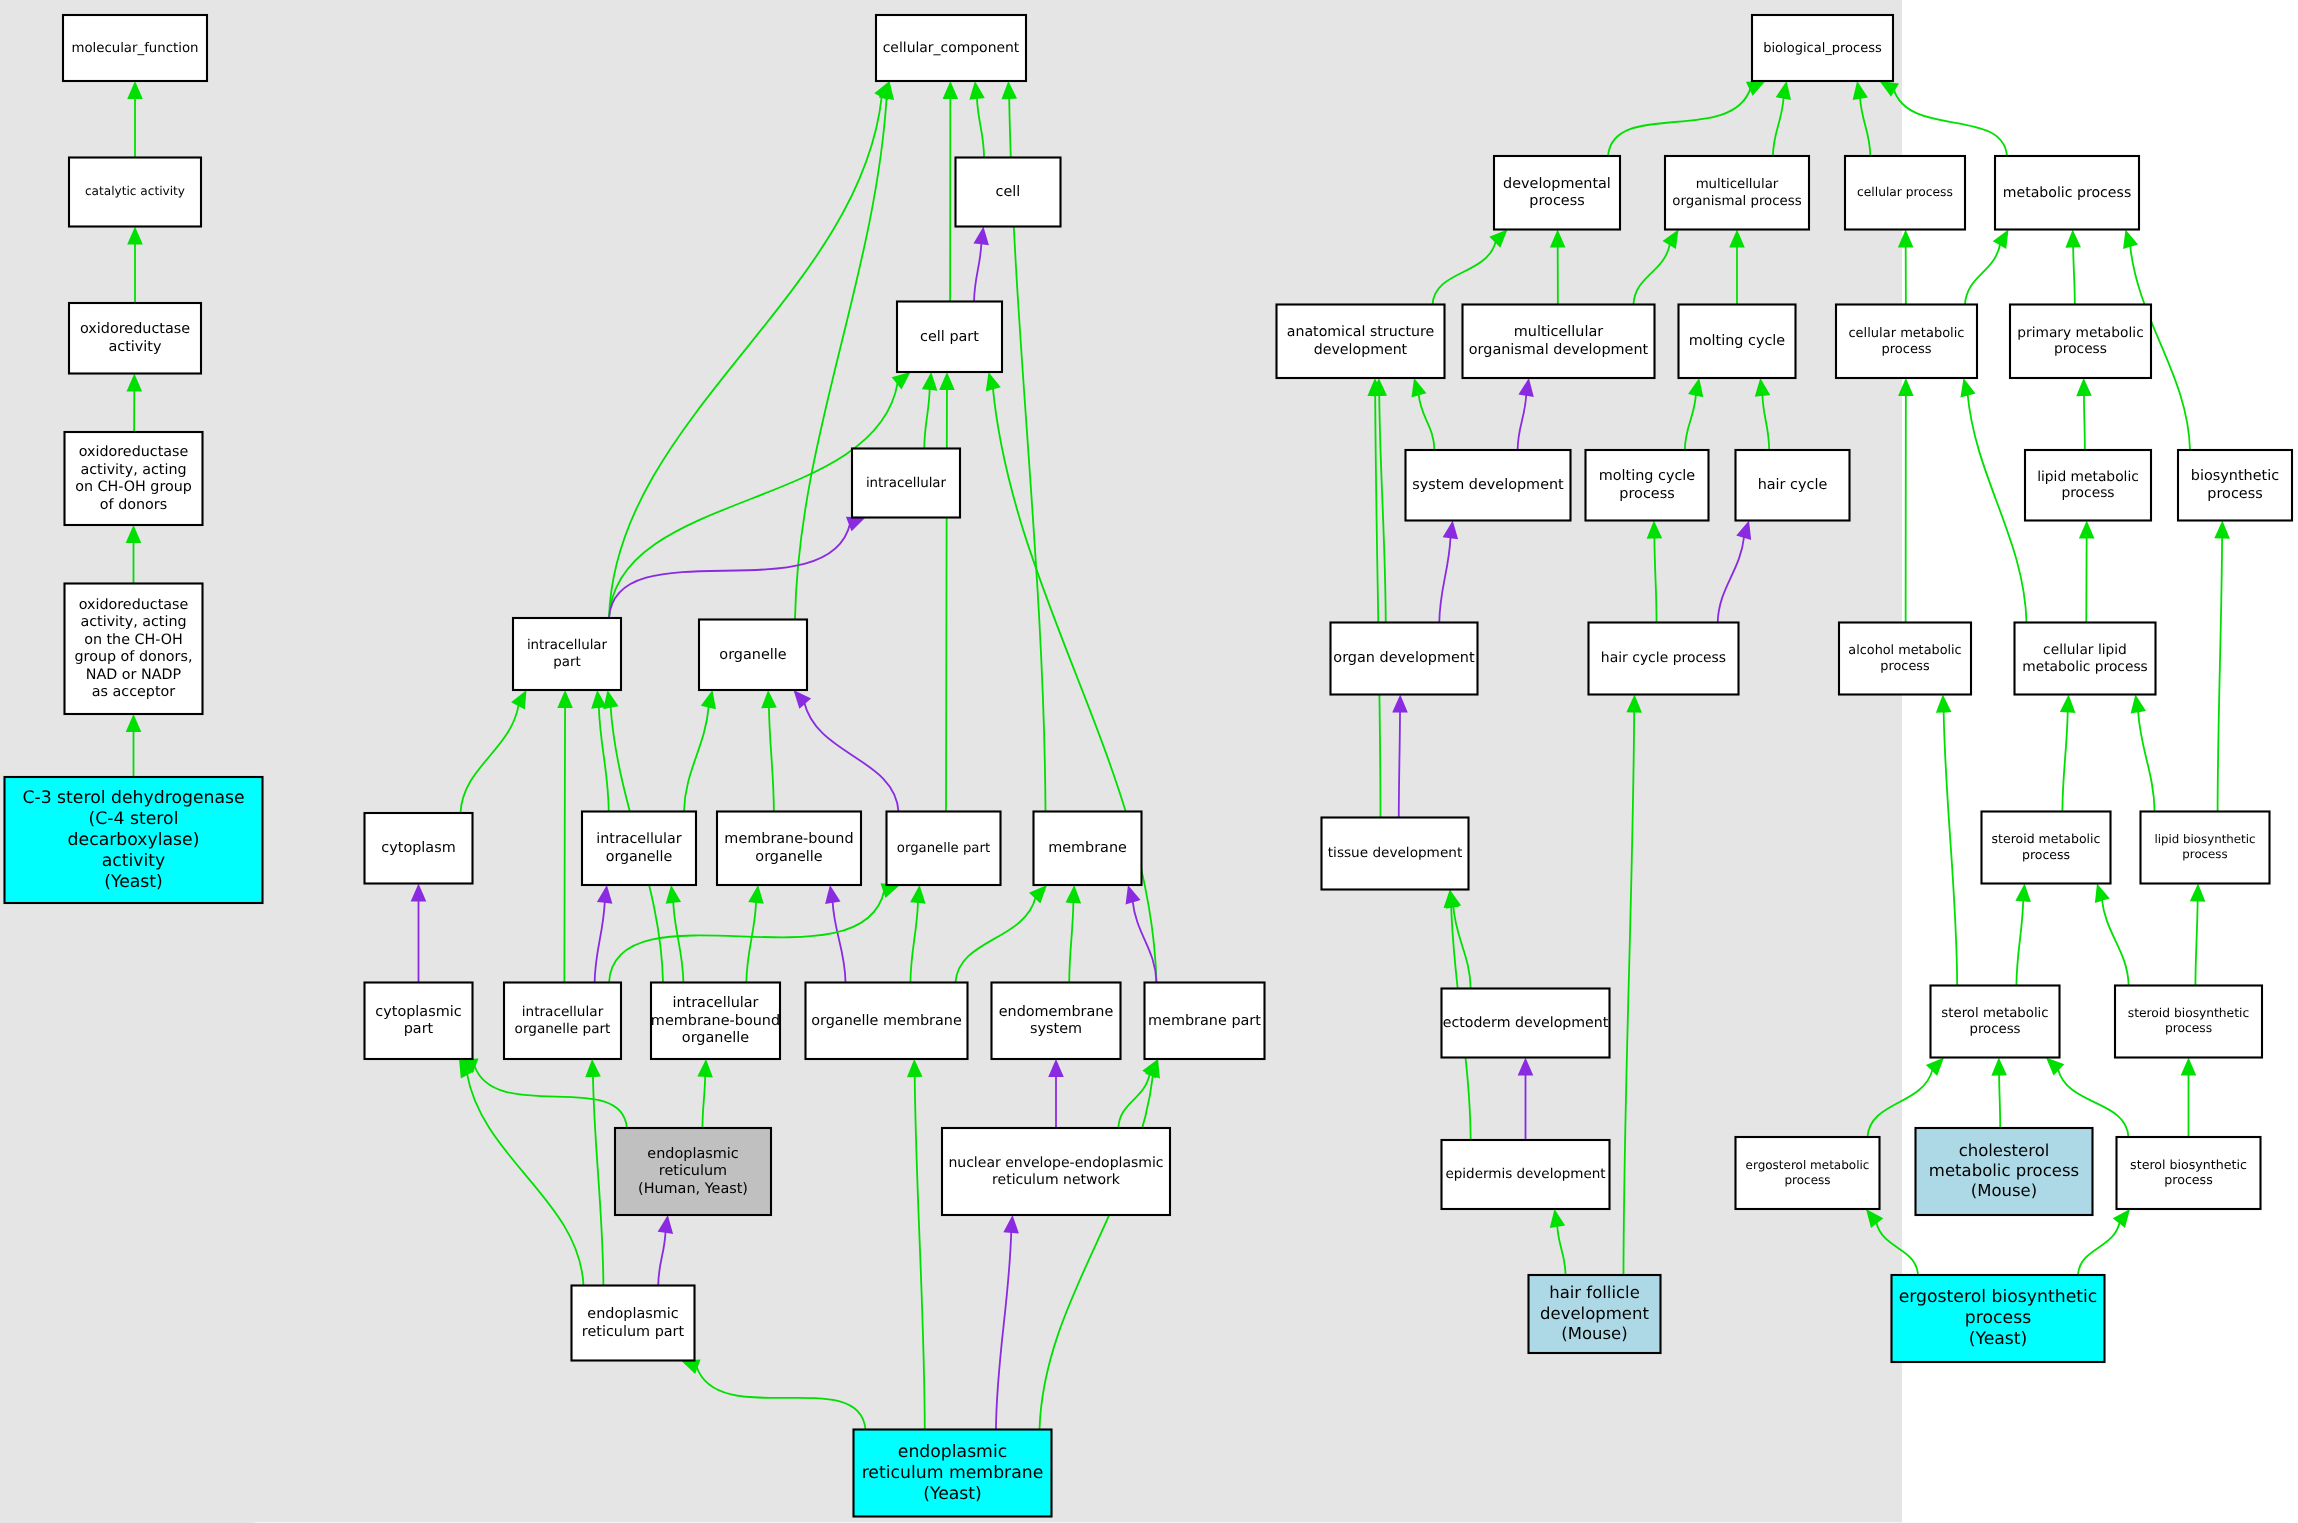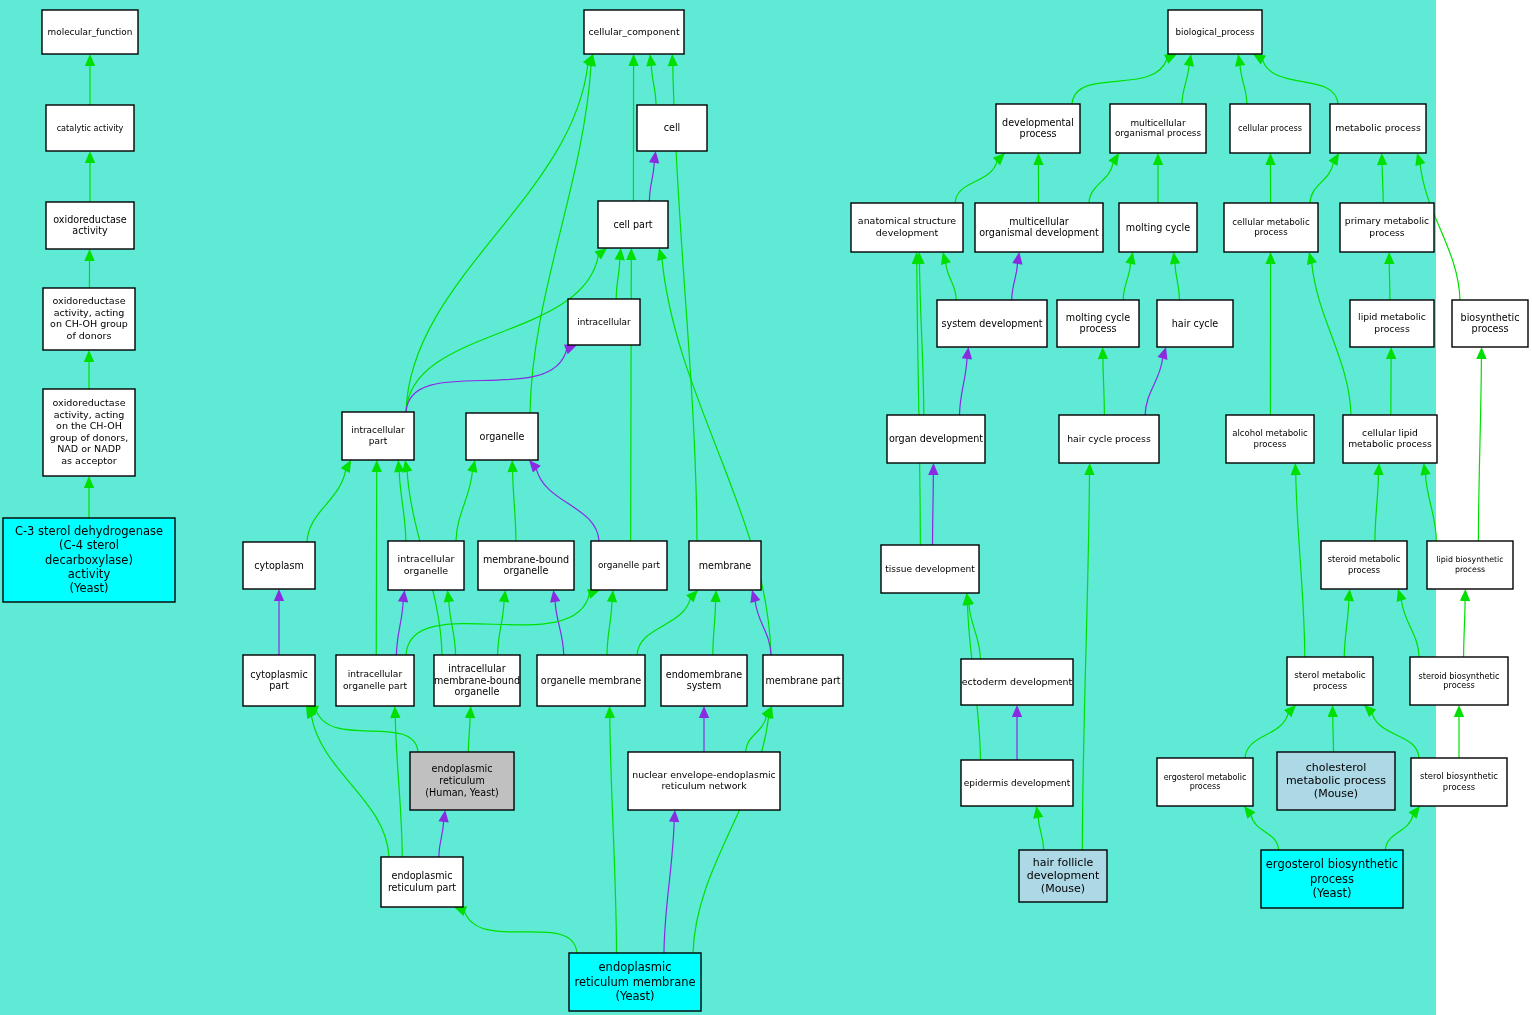--- a/index.html
+++ b/index.html
@@ -2,23 +2,23 @@
 <html><head>
 <meta charset="utf-8">
 <style>
   html, body {
     margin: 0;
     padding: 0;
     background: #ffffff;
   }
   #canvas-wrap {
     position: relative;
-    width: 1436px;
+    width: 1268px;
     height: 1015px;
-    background: #5eead4;
+    background: #e5e5e5;
     font-family: "DejaVu Sans", sans-serif;
   }
   svg#graph {
     position: absolute;
     left: 0;
     top: 0;
     width: 1532px;
     height: 1015px;
   }
   .go-node rect {

